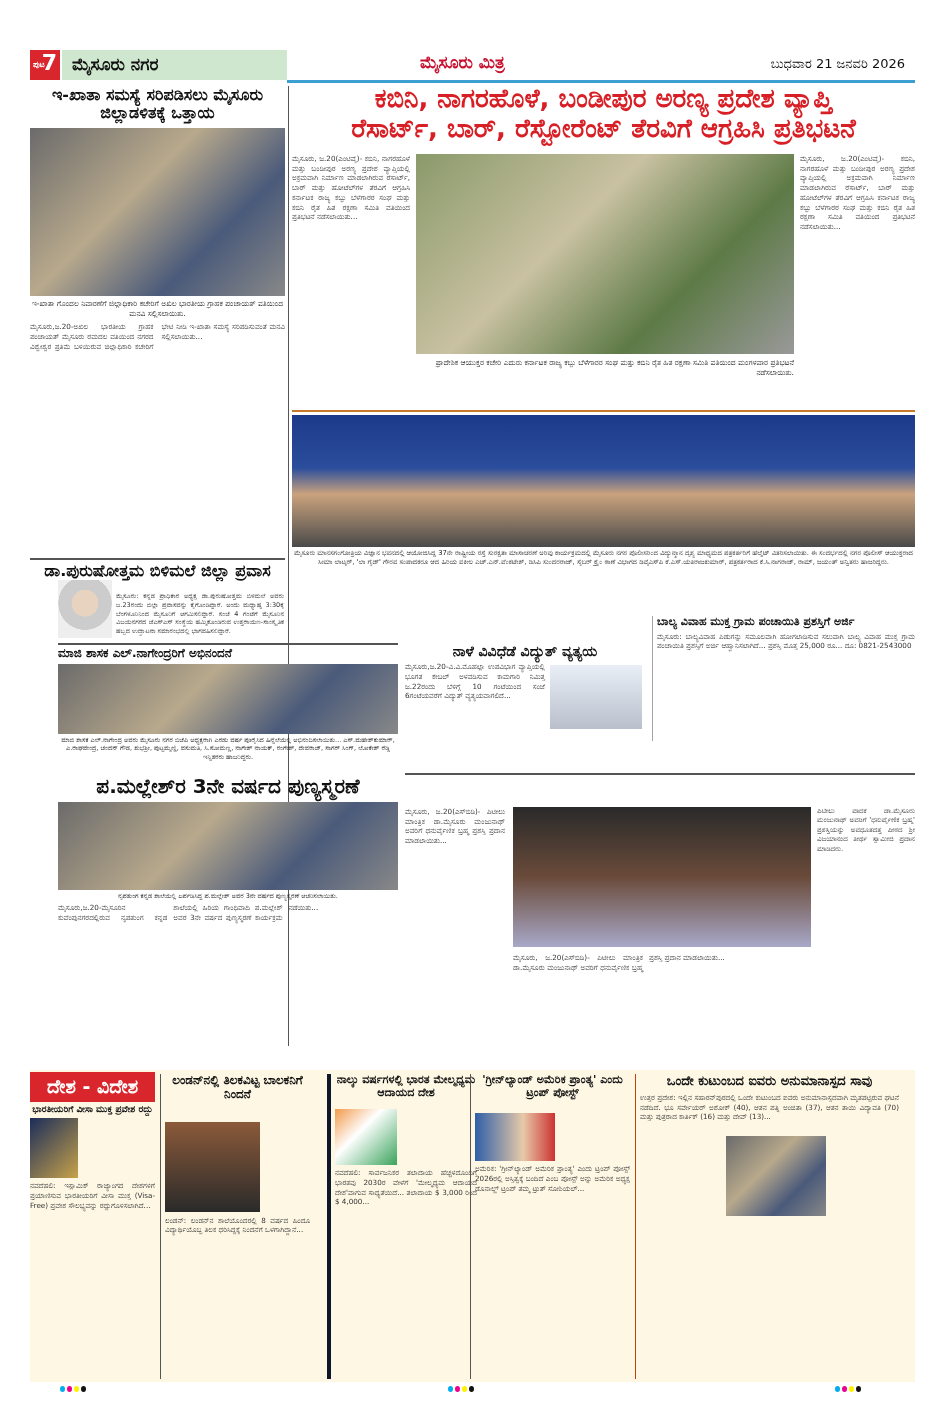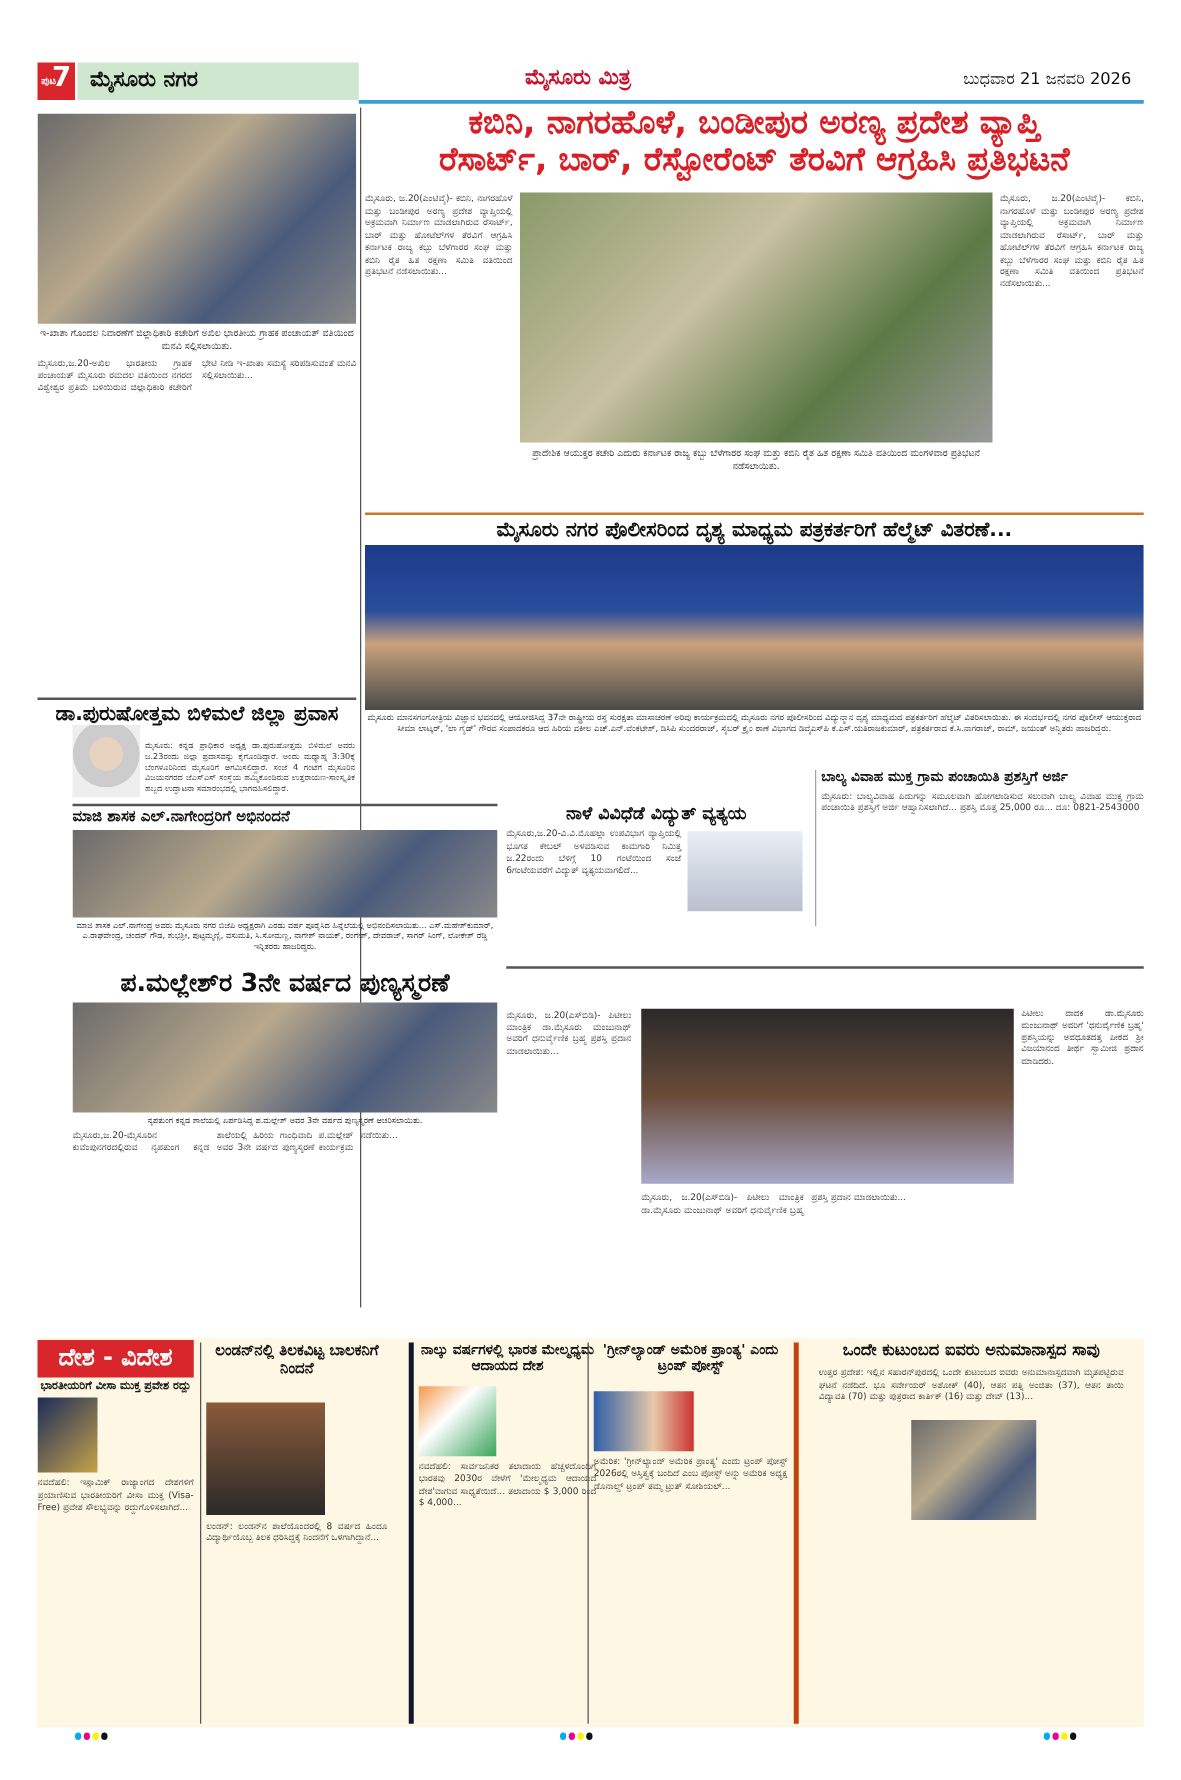--- a/index.html
+++ b/index.html
@@ -38,37 +38,37 @@
       <small>ಪುಟ</small>
       <span>7</span>
     </div>
     <div class="sect">ಮೈಸೂರು ನಗರ</div>
     <div class="mast">ಮೈಸೂರು ಮಿತ್ರ</div>
     <div class="date">ಬುಧವಾರ 21 ಜನವರಿ 2026</div>
   </div>
   <div class="blueline"></div>
 
   <div class="box" style="left:0;top:38px;width:255px;height:470px;">
+    <div class="hl" style="font-size:16px;">ಇ-ಖಾತಾ ಸಮಸ್ಯೆ ಸರಿಪಡಿಸಲು ಮೈಸೂರು ಜಿಲ್ಲಾಡಳಿತಕ್ಕೆ ಒತ್ತಾಯ</div>
     <div class="ph" style="margin-top:5px;height:168px;"></div>
     <div class="cap" style="margin-top:3px;">ಇ-ಖಾತಾ ಗೊಂದಲ ನಿವಾರಣೆಗೆ ಜಿಲ್ಲಾಧಿಕಾರಿ ಕಚೇರಿಗೆ ಅಖಿಲ ಭಾರತೀಯ ಗ್ರಾಹಕ ಪಂಚಾಯತ್ ವತಿಯಿಂದ ಮನವಿ ಸಲ್ಲಿಸಲಾಯಿತು.</div>
     <div class="body" style="margin-top:4px;column-count:2;column-gap:8px;height:230px;">ಮೈಸೂರು,ಜ.20-ಅಖಿಲ ಭಾರತೀಯ ಗ್ರಾಹಕ ಪಂಚಾಯತ್ ಮೈಸೂರು ರಮದಲ ವತಿಯಿಂದ ನಗರದ ವಿಶ್ವೇಶ್ವರ ಪ್ರತಿಮೆ ಬಳಿಯಿರುವ ಜಿಲ್ಲಾಧಿಕಾರಿ ಕಚೇರಿಗೆ ಭೇಟಿ ನೀಡಿ ಇ-ಖಾತಾ ಸಮಸ್ಯೆ ಸರಿಪಡಿಸುವಂತೆ ಮನವಿ ಸಲ್ಲಿಸಲಾಯಿತು...</div>
   </div>
   <div class="rule" style="left:258px;top:38px;width:1px;height:960px;"></div>
 
   <div class="box" style="left:262px;top:36px;width:623px;height:325px;">
     <div class="hl red" style="font-size:26px;">ಕಬಿನಿ, ನಾಗರಹೊಳೆ, ಬಂಡೀಪುರ ಅರಣ್ಯ ಪ್ರದೇಶ ವ್ಯಾಪ್ತಿ</div>
     <div class="hl red" style="font-size:26px;">ರೆಸಾರ್ಟ್, ಬಾರ್, ರೆಸ್ಟೋರೆಂಟ್ ತೆರವಿಗೆ ಆಗ್ರಹಿಸಿ ಪ್ರತಿಭಟನೆ</div>
     <div class="body" style="position:absolute;left:0;top:70px;width:118px;height:250px;">ಮೈಸೂರು, ಜ.20(ಎಂಟಿವೈ)- ಕಬಿನಿ, ನಾಗರಹೊಳೆ ಮತ್ತು ಬಂಡೀಪುರ ಅರಣ್ಯ ಪ್ರದೇಶ ವ್ಯಾಪ್ತಿಯಲ್ಲಿ ಅಕ್ರಮವಾಗಿ ನಿರ್ಮಾಣ ಮಾಡಲಾಗಿರುವ ರೆಸಾರ್ಟ್, ಬಾರ್ ಮತ್ತು ಹೋಟೆಲ್‌ಗಳ ತೆರವಿಗೆ ಆಗ್ರಹಿಸಿ ಕರ್ನಾಟಕ ರಾಜ್ಯ ಕಬ್ಬು ಬೆಳೆಗಾರರ ಸಂಘ ಮತ್ತು ಕಬಿನಿ ರೈತ ಹಿತ ರಕ್ಷಣಾ ಸಮಿತಿ ವತಿಯಿಂದ ಪ್ರತಿಭಟನೆ ನಡೆಸಲಾಯಿತು...</div>
     <div class="ph green" style="position:absolute;left:124px;top:70px;width:378px;height:200px;"></div>
-    <div class="cap" style="position:absolute;left:124px;top:274px;width:378px;">ಪ್ರಾದೇಶಿಕ ಆಯುಕ್ತರ ಕಚೇರಿ ಎದುರು ಕರ್ನಾಟಕ ರಾಜ್ಯ ಕಬ್ಬು ಬೆಳೆಗಾರರ ಸಂಘ ಮತ್ತು ಕಬಿನಿ ರೈತ ಹಿತ ರಕ್ಷಣಾ ಸಮಿತಿ ವತಿಯಿಂದ ಮಂಗಳವಾರ ಪ್ರತಿಭಟನೆ ನಡೆಸಲಾಯಿತು.</div>
+    <div class="cap" style="position:absolute;left:124px;top:274px;width:378px;text-align:right;">ಪ್ರಾದೇಶಿಕ ಆಯುಕ್ತರ ಕಚೇರಿ ಎದುರು ಕರ್ನಾಟಕ ರಾಜ್ಯ ಕಬ್ಬು ಬೆಳೆಗಾರರ ಸಂಘ ಮತ್ತು ಕಬಿನಿ ರೈತ ಹಿತ ರಕ್ಷಣಾ ಸಮಿತಿ ವತಿಯಿಂದ ಮಂಗಳವಾರ ಪ್ರತಿಭಟನೆ ನಡೆಸಲಾಯಿತು.</div>
     <div class="body" style="position:absolute;left:508px;top:70px;width:115px;height:250px;">ಮೈಸೂರು, ಜ.20(ಎಂಟಿವೈ)- ಕಬಿನಿ, ನಾಗರಹೊಳೆ ಮತ್ತು ಬಂಡೀಪುರ ಅರಣ್ಯ ಪ್ರದೇಶ ವ್ಯಾಪ್ತಿಯಲ್ಲಿ ಅಕ್ರಮವಾಗಿ ನಿರ್ಮಾಣ ಮಾಡಲಾಗಿರುವ ರೆಸಾರ್ಟ್, ಬಾರ್ ಮತ್ತು ಹೋಟೆಲ್‌ಗಳ ತೆರವಿಗೆ ಆಗ್ರಹಿಸಿ ಕರ್ನಾಟಕ ರಾಜ್ಯ ಕಬ್ಬು ಬೆಳೆಗಾರರ ಸಂಘ ಮತ್ತು ಕಬಿನಿ ರೈತ ಹಿತ ರಕ್ಷಣಾ ಸಮಿತಿ ವತಿಯಿಂದ ಪ್ರತಿಭಟನೆ ನಡೆಸಲಾಯಿತು...</div>
   </div>
 
   <div class="box" style="left:262px;top:362px;width:623px;height:190px;border-top:2px solid #c77a2a;">
-    <div class="hl" style="font-size:16px;margin-top:3px;">ಮೈಸೂರು ನಗರ ಪೊಲೀಸರಿಂದ ದೃಶ್ಯ ಮಾಧ್ಯಮ ಪತ್ರಕರ್ತರಿಗೆ ಹೆಲ್ಮೆಟ್ ವಿತರಣೆ...</div>
     <div class="ph blue" style="margin-top:3px;height:132px;"></div>
     <div class="cap" style="margin-top:2px;font-size:6.8px;">ಮೈಸೂರು ಮಾನಸಗಂಗೋತ್ರಿಯ ವಿಜ್ಞಾನ ಭವನದಲ್ಲಿ ಆಯೋಜಿಸಿದ್ದ 37ನೇ ರಾಷ್ಟ್ರೀಯ ರಸ್ತೆ ಸುರಕ್ಷತಾ ಮಾಸಾಚರಣೆ ಅರಿವು ಕಾರ್ಯಕ್ರಮದಲ್ಲಿ ಮೈಸೂರು ನಗರ ಪೊಲೀಸರಿಂದ ವಿದ್ಯುನ್ಮಾನ ದೃಶ್ಯ ಮಾಧ್ಯಮದ ಪತ್ರಕರ್ತರಿಗೆ ಹೆಲ್ಮೆಟ್ ವಿತರಿಸಲಾಯಿತು. ಈ ಸಂದರ್ಭದಲ್ಲಿ ನಗರ ಪೊಲೀಸ್ ಆಯುಕ್ತರಾದ ಸೀಮಾ ಲಾಟ್ಕರ್, 'ಲಾ ಗೈಡ್' ಗೌರವ ಸಂಪಾದಕರೂ ಆದ ಹಿರಿಯ ವಕೀಲ ಎಚ್.ಎನ್.ವೆಂಕಟೇಶ್, ಡಿಸಿಪಿ ಸುಂದರರಾಜ್, ಸೈಬರ್ ಕ್ರೈಂ ಠಾಣೆ ವಿಭಾಗದ ಡಿವೈಎಸ್‌ಪಿ ಕೆ.ಎಸ್.ಯತಿರಾಜಕುಮಾರ್, ಪತ್ರಕರ್ತರಾದ ಕೆ.ಸಿ.ನಾಗರಾಜ್, ರಾಮ್, ಜಯಂತ್ ಅನ್ವಿತರು ಹಾಜರಿದ್ದರು.</div>
   </div>
 
   <div class="box" style="left:0;top:510px;width:255px;height:80px;border-top:2px solid #555;">
     <div class="hl" style="font-size:16px;margin-top:2px;">ಡಾ.ಪುರುಷೋತ್ತಮ ಬಿಳಿಮಲೆ ಜಿಲ್ಲಾ ಪ್ರವಾಸ</div>
     <div class="ph port" style="position:absolute;left:28px;top:20px;width:54px;height:58px;"></div>
     <div class="body" style="position:absolute;left:86px;top:32px;width:168px;font-size:6.5px;">ಮೈಸೂರು: ಕನ್ನಡ ಪ್ರಾಧಿಕಾರ ಅಧ್ಯಕ್ಷ ಡಾ.ಪುರುಷೋತ್ತಮ ಬಿಳಿಮಲೆ ಅವರು ಜ.23ರಂದು ಜಿಲ್ಲಾ ಪ್ರವಾಸವನ್ನು ಕೈಗೊಂಡಿದ್ದಾರೆ. ಅಂದು ಮಧ್ಯಾಹ್ನ 3:30ಕ್ಕೆ ಬೆಂಗಳೂರಿನಿಂದ ಮೈಸೂರಿಗೆ ಆಗಮಿಸಲಿದ್ದಾರೆ. ಸಂಜೆ 4 ಗಂಟೆಗೆ ಮೈಸೂರಿನ ವಿಜಯನಗರದ ಜೆಎಸ್‌ಎಸ್ ಸಂಸ್ಥೆಯ ಹಮ್ಮಿಕೊಂಡಿರುವ ಉತ್ತರಾಯಣ-ಸಾಂಸ್ಕೃತಿಕ ಹಬ್ಬದ ಉದ್ಘಾಟನಾ ಸಮಾರಂಭದಲ್ಲಿ ಭಾಗವಹಿಸಲಿದ್ದಾರೆ.</div>
   </div>
 
@@ -119,21 +119,21 @@
   <div class="box" style="left:297px;top:1026px;width:150px;height:305px;border-left:4px solid #0f172a;padding-left:4px;">
     <div class="hl" style="font-size:11px;">ನಾಲ್ಕು ವರ್ಷಗಳಲ್ಲಿ ಭಾರತ ಮೇಲ್ಮಧ್ಯಮ ಆದಾಯದ ದೇಶ</div>
     <div class="ph" style="margin-top:10px;width:62px;height:56px;background:linear-gradient(135deg,#f2994a,#fff 40%,#3aa35c);"></div>
     <div class="body" style="margin-top:3px;">ನವದೆಹಲಿ: ಸಾರ್ವಜನಿಕರ ತಲಾದಾಯ ಹೆಚ್ಚಳದೊಂದಿಗೆ ಭಾರತವು 2030ರ ವೇಳೆಗೆ 'ಮೇಲ್ಮಧ್ಯಮ ಆದಾಯದ ದೇಶ'ವಾಗುವ ಸಾಧ್ಯತೆಯಿದೆ... ತಲಾದಾಯ $ 3,000 ರಿಂದ $ 4,000...</div>
   </div>
   <div class="box" style="left:440px;top:1026px;width:160px;height:305px;border-left:1px solid #555;padding-left:4px;">
     <div class="hl" style="font-size:11px;">'ಗ್ರೀನ್‌ಲ್ಯಾಂಡ್ ಅಮೆರಿಕ ಪ್ರಾಂತ್ಯ' ಎಂದು ಟ್ರಂಪ್ ಪೋಸ್ಟ್</div>
     <div class="ph" style="margin-top:14px;width:80px;height:48px;background:linear-gradient(90deg,#2f5fa8,#e7c9a8 60%,#c33);"></div>
     <div class="body" style="margin-top:3px;">ಅಮೆರಿಕ: 'ಗ್ರೀನ್‌ಲ್ಯಾಂಡ್ ಅಮೆರಿಕ ಪ್ರಾಂತ್ಯ' ಎಂದು ಟ್ರಂಪ್ ಪೋಸ್ಟ್ 2026ರಲ್ಲಿ ಅಸ್ತಿತ್ವಕ್ಕೆ ಬಂದಿದೆ ಎಂಬ ಪೋಸ್ಟ್ ಅನ್ನು ಅಮೆರಿಕ ಅಧ್ಯಕ್ಷ ಡೊನಾಲ್ಡ್ ಟ್ರಂಪ್ ತಮ್ಮ ಟ್ರುತ್ ಸೋಶಿಯಲ್...</div>
   </div>
-  <div class="box" style="left:605px;top:1026px;width:264px;height:305px;border-left:4px solid #c2410c;padding-left:16px;">
+  <div class="box" style="left:605px;top:1026px;width:264px;height:305px;border-left:1px solid #c2410c;padding-left:4px;">
     <div class="hl" style="font-size:13px;">ಒಂದೇ ಕುಟುಂಬದ ಐವರು ಅನುಮಾನಾಸ್ಪದ ಸಾವು</div>
     <div class="ph" style="position:absolute;left:90px;top:62px;width:100px;height:80px;"></div>
     <div class="body" style="margin-top:4px;">ಉತ್ತರ ಪ್ರದೇಶ: ಇಲ್ಲಿನ ಸಹಾರನ್‌ಪುರದಲ್ಲಿ ಒಂದೇ ಕುಟುಂಬದ ಐವರು ಅನುಮಾನಾಸ್ಪದವಾಗಿ ಮೃತಪಟ್ಟಿರುವ ಘಟನೆ ನಡೆದಿದೆ. ಭೂ ಸರ್ವೇಯರ್ ಅಶೋಕ್ (40), ಆತನ ಪತ್ನಿ ಅಂಜಿತಾ (37), ಆತನ ತಾಯಿ ವಿದ್ಯಾವತಿ (70) ಮತ್ತು ಪುತ್ರರಾದ ಕಾರ್ತಿಕ್ (16) ಮತ್ತು ದೇವ್ (13)...</div>
   </div>
 </div>
 
 <div class="cmyk" style="left:60px;">
     <span style="background:#00aeef"></span>
     <span style="background:#ec008c"></span>
     <span style="background:#fff200"></span>

